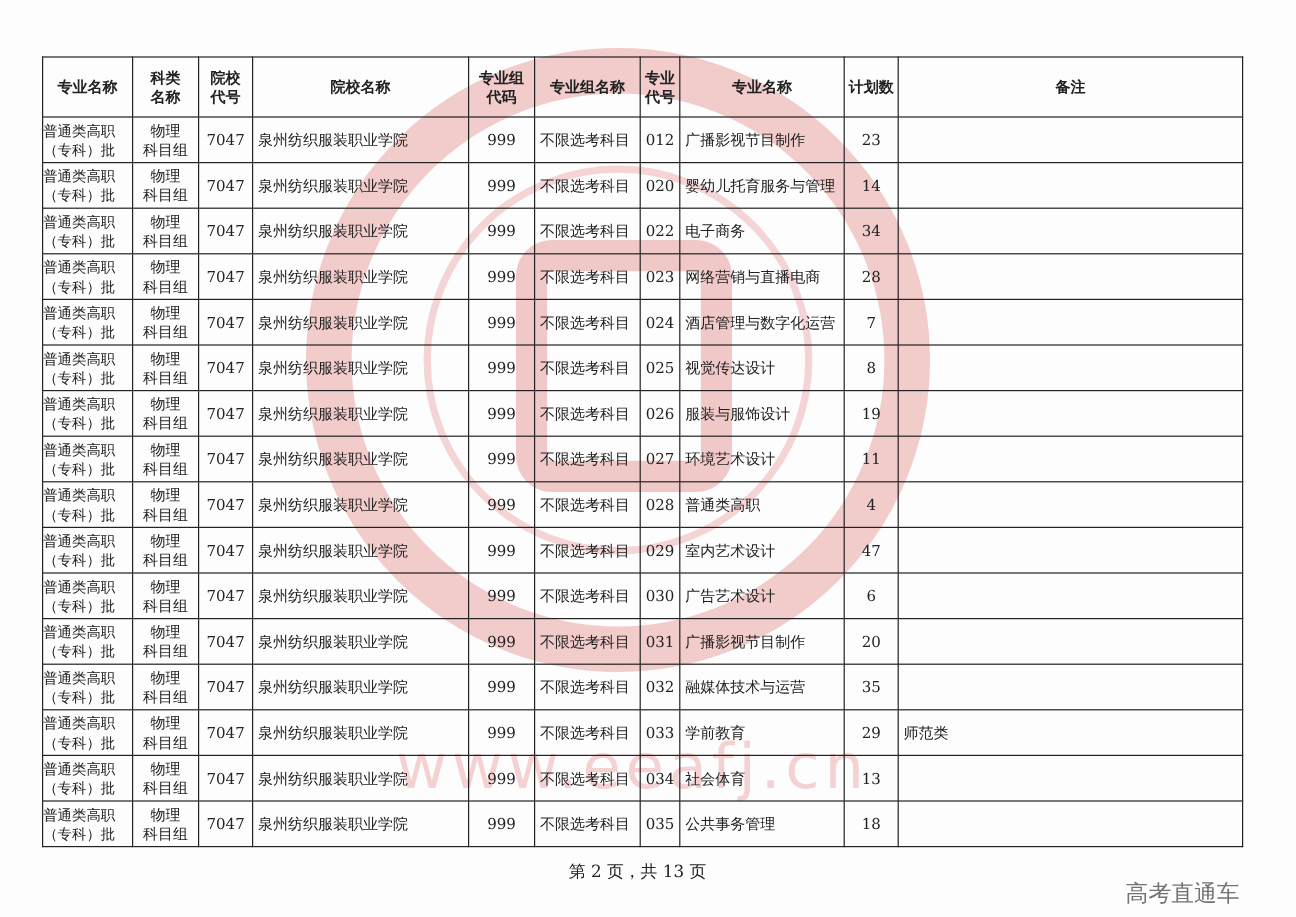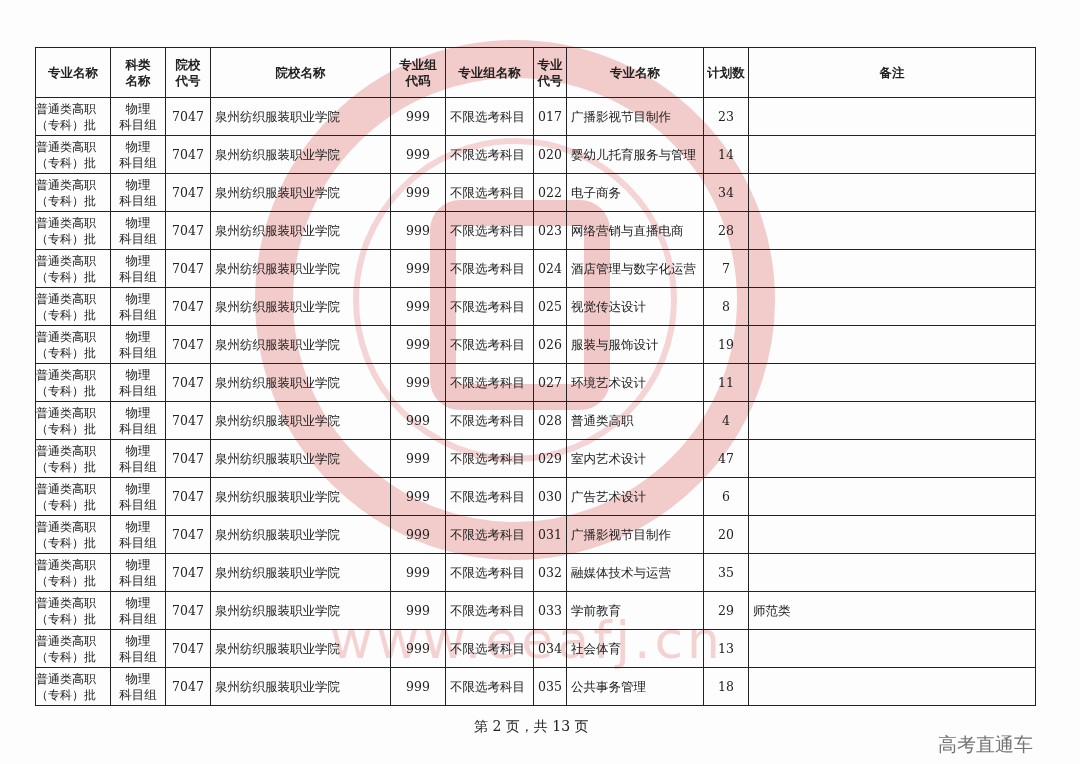--- a/index.html
+++ b/index.html
@@ -55,21 +55,21 @@
     </tr>
   </thead>
   <tbody id="tbody">
       <tr>
         <td class="batch"><span>普通类高职</span><br><span>（专科）批</span></td>
         <td class="c"><span>物理</span><br><span>科目组</span></td>
         <td class="c">7047</td>
         <td class="l">泉州纺织服装职业学院</td>
         <td class="c">999</td>
         <td class="l">不限选考科目</td>
-        <td class="c">017</td>
+        <td class="c">012</td>
         <td class="l">广播影视节目制作</td>
         <td class="c">23</td>
         <td class="l"></td>
       </tr>
       <tr>
         <td class="batch"><span>普通类高职</span><br><span>（专科）批</span></td>
         <td class="c"><span>物理</span><br><span>科目组</span></td>
         <td class="c">7047</td>
         <td class="l">泉州纺织服装职业学院</td>
         <td class="c">999</td>

